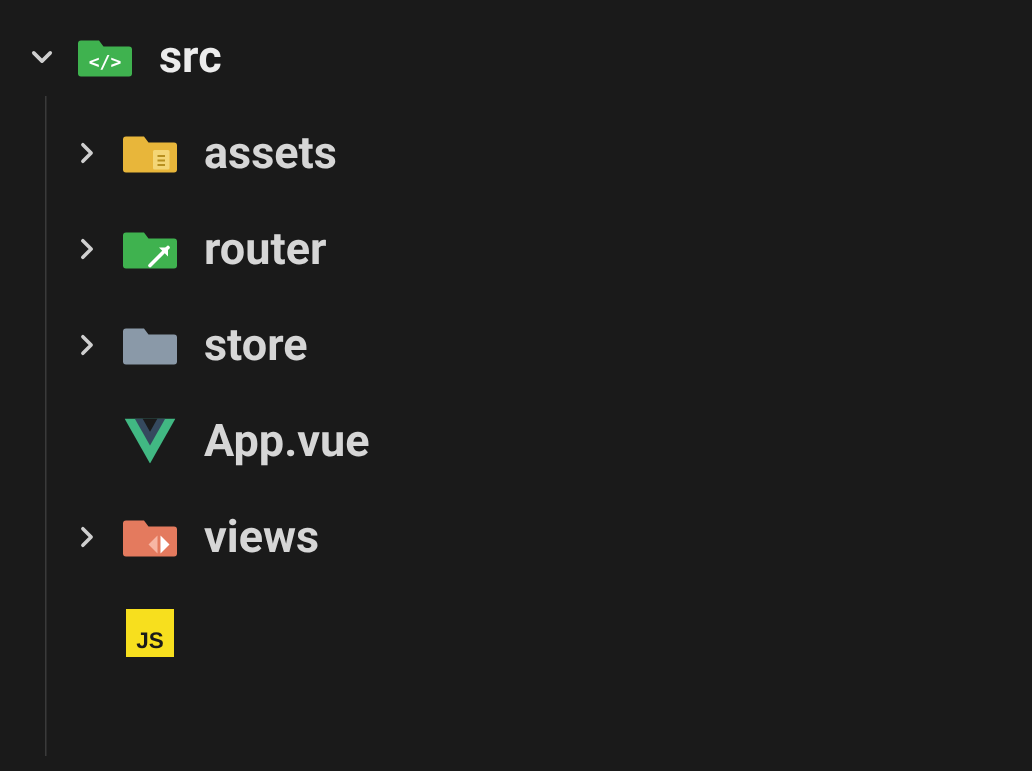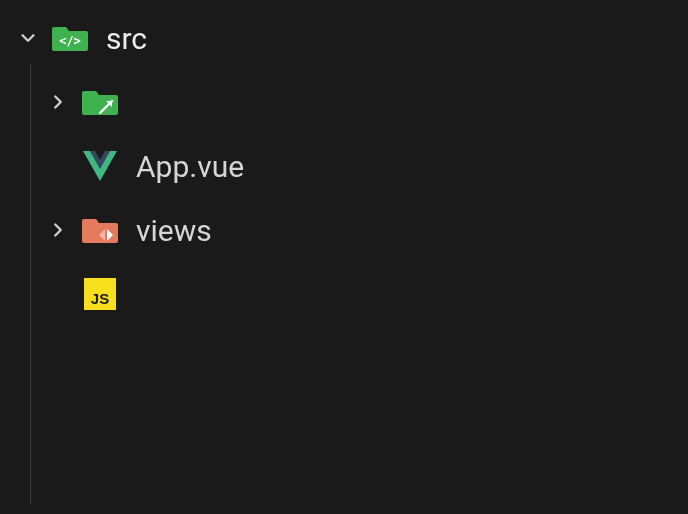--- a/index.html
+++ b/index.html
@@ -52,21 +52,21 @@
     height: 36px;
     display: flex;
     align-items: center;
     justify-content: center;
     margin-right: 18px;
     flex-shrink: 0;
   }
   .label {
     font-size: 30px;
     color: #d6d6d6;
-    font-weight: 400;
+    font-weight: 700;
   }
   .row.root .label { color: #ececec; }
 </style>
 </head>
 <body>
 
 <div class="tree">
   <div class="guide"></div>
 
   <div class="row root">
@@ -77,39 +77,70 @@
     </span>
     <span class="icon">
       <svg width="36" height="30" viewBox="0 0 36 30">
         <path d="M2 4 h12 l3 4 h17 a2 2 0 0 1 2 2 v16 a2 2 0 0 1 -2 2 h-32 a2 2 0 0 1 -2 -2 v-20 a2 2 0 0 1 2 -2 z" fill="#3fb24f"></path>
         <text x="18" y="22" font-size="12" font-family="monospace" font-weight="bold" fill="#ffffff" text-anchor="middle">&lt;/&gt;</text>
       </svg>
     </span>
     <span class="label">src</span>
   </div>
 
+  <div class="row child">
+    <span class="chevron">
+      <svg width="22" height="22" viewBox="0 0 24 24" fill="none" stroke-width="2.6" stroke-linecap="round" stroke-linejoin="round">
+          <polyline points="9 6 15 12 9 18"></polyline>
+        </svg>
+    </span>
+    <span class="icon">
+      <svg width="36" height="30" viewBox="0 0 36 30">
+        <path d="M2 4 h12 l3 4 h17 a2 2 0 0 1 2 2 v16 a2 2 0 0 1 -2 2 h-32 a2 2 0 0 1 -2 -2 v-20 a2 2 0 0 1 2 -2 z" fill="#e8b63a"></path>
+        <rect x="20" y="13" width="11" height="13" rx="1" fill="#f4d676"></rect>
+        <line x1="23" y1="17" x2="28" y2="17" stroke="#b8901f" stroke-width="1.4"></line>
+        <line x1="23" y1="20" x2="28" y2="20" stroke="#b8901f" stroke-width="1.4"></line>
+        <line x1="23" y1="23" x2="28" y2="23" stroke="#b8901f" stroke-width="1.4"></line>
+      </svg>
+    </span>
+    <span class="label">assets</span>
+  </div>
 
 
   <div class="row child">
     <span class="chevron">
       <svg width="22" height="22" viewBox="0 0 24 24" fill="none" stroke-width="2.6" stroke-linecap="round" stroke-linejoin="round">
           <polyline points="9 6 15 12 9 18"></polyline>
         </svg>
     </span>
     <span class="icon">
       <svg width="36" height="30" viewBox="0 0 36 30">
         <path d="M2 4 h12 l3 4 h17 a2 2 0 0 1 2 2 v16 a2 2 0 0 1 -2 2 h-32 a2 2 0 0 1 -2 -2 v-20 a2 2 0 0 1 2 -2 z" fill="#3fb24f"></path>
         <g transform="translate(24,20)">
           <path d="M-6 6 L6 -6" stroke="#ffffff" stroke-width="2.4" stroke-linecap="round"></path>
           <polygon points="6,-6 0,-6 6,0" fill="#ffffff"></polygon>
         </g>
       </svg>
     </span>
+    <span class="label">router</span>
   </div>
 
+  <div class="row child">
+    <span class="chevron">
+      <svg width="22" height="22" viewBox="0 0 24 24" fill="none" stroke-width="2.6" stroke-linecap="round" stroke-linejoin="round">
+          <polyline points="9 6 15 12 9 18"></polyline>
+        </svg>
+    </span>
+    <span class="icon">
+      <svg width="36" height="30" viewBox="0 0 36 30">
+        <path d="M2 4 h12 l3 4 h17 a2 2 0 0 1 2 2 v16 a2 2 0 0 1 -2 2 h-32 a2 2 0 0 1 -2 -2 v-20 a2 2 0 0 1 2 -2 z" fill="#8a99a8"></path>
+      </svg>
+    </span>
+    <span class="label">store</span>
+  </div>
 
   <div class="row child">
     <span class="spacer-chevron"></span>
     <span class="icon">
       <svg width="34" height="30" viewBox="0 0 34 30">
         <polygon points="0,0 34,0 17,30" fill="#41b883"></polygon>
         <polygon points="6.8,0 27.2,0 17,18" fill="#35495e"></polygon>
         <polygon points="12,0 22,0 17,8.8" fill="#1a1a1a"></polygon>
       </svg>
     </span>

